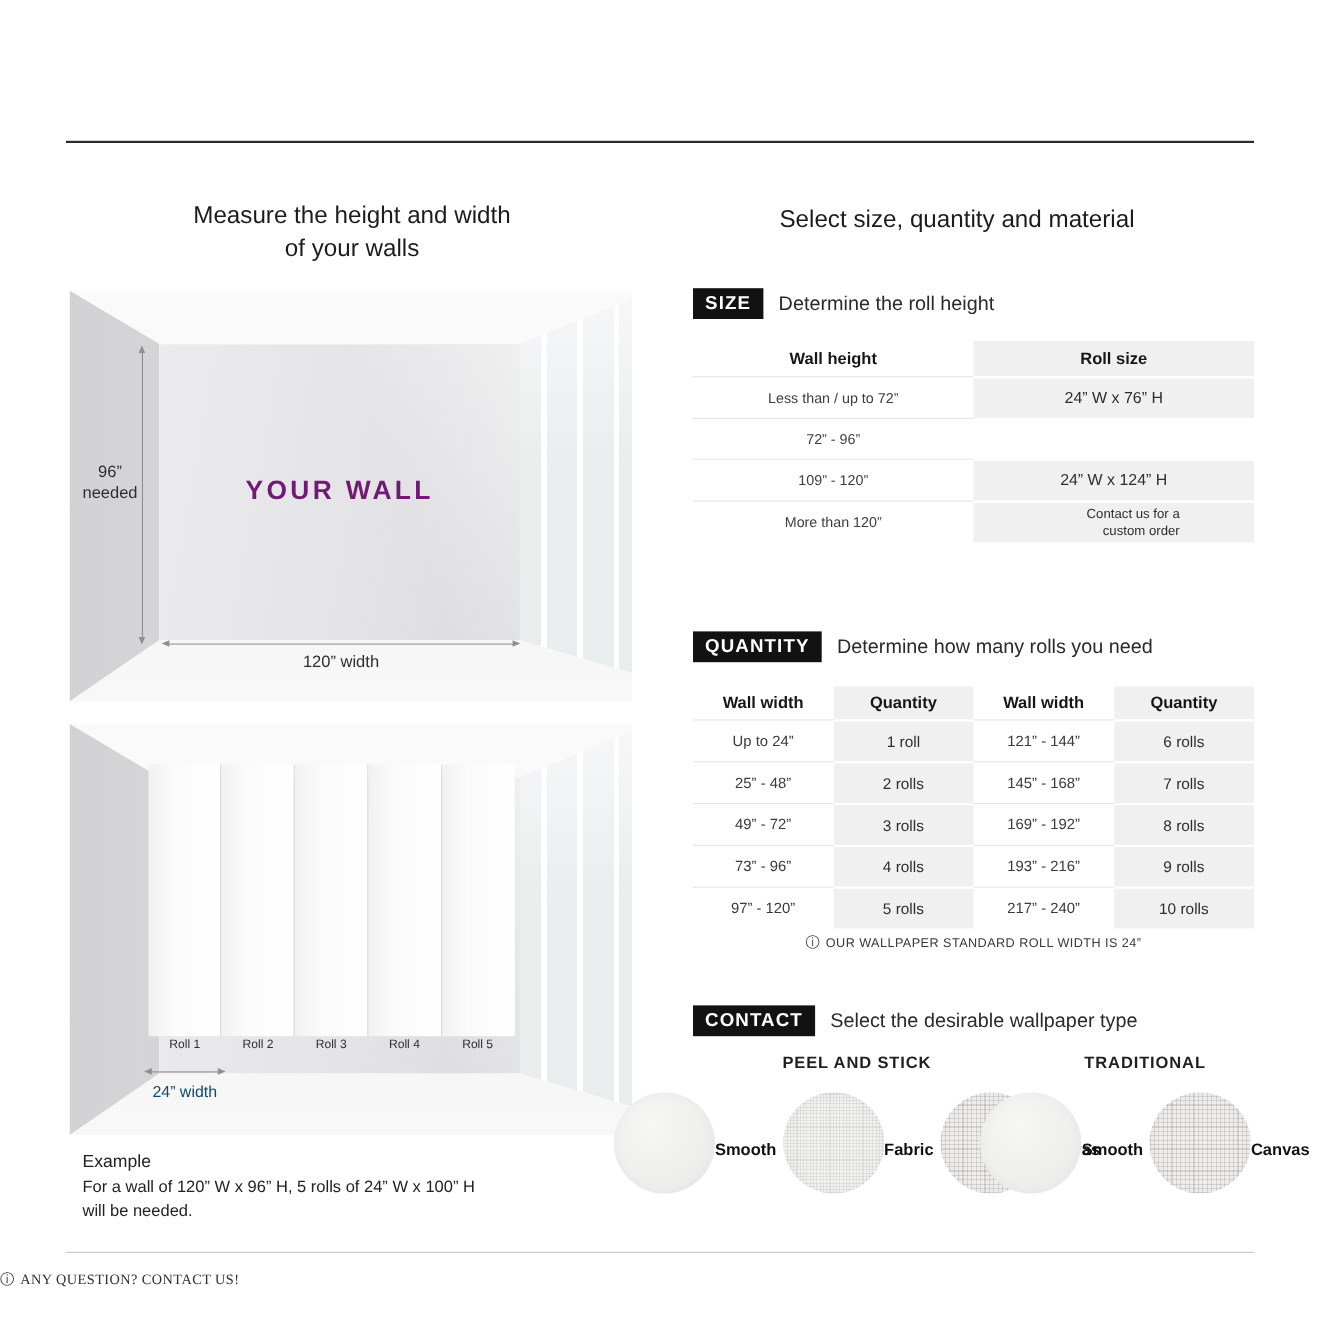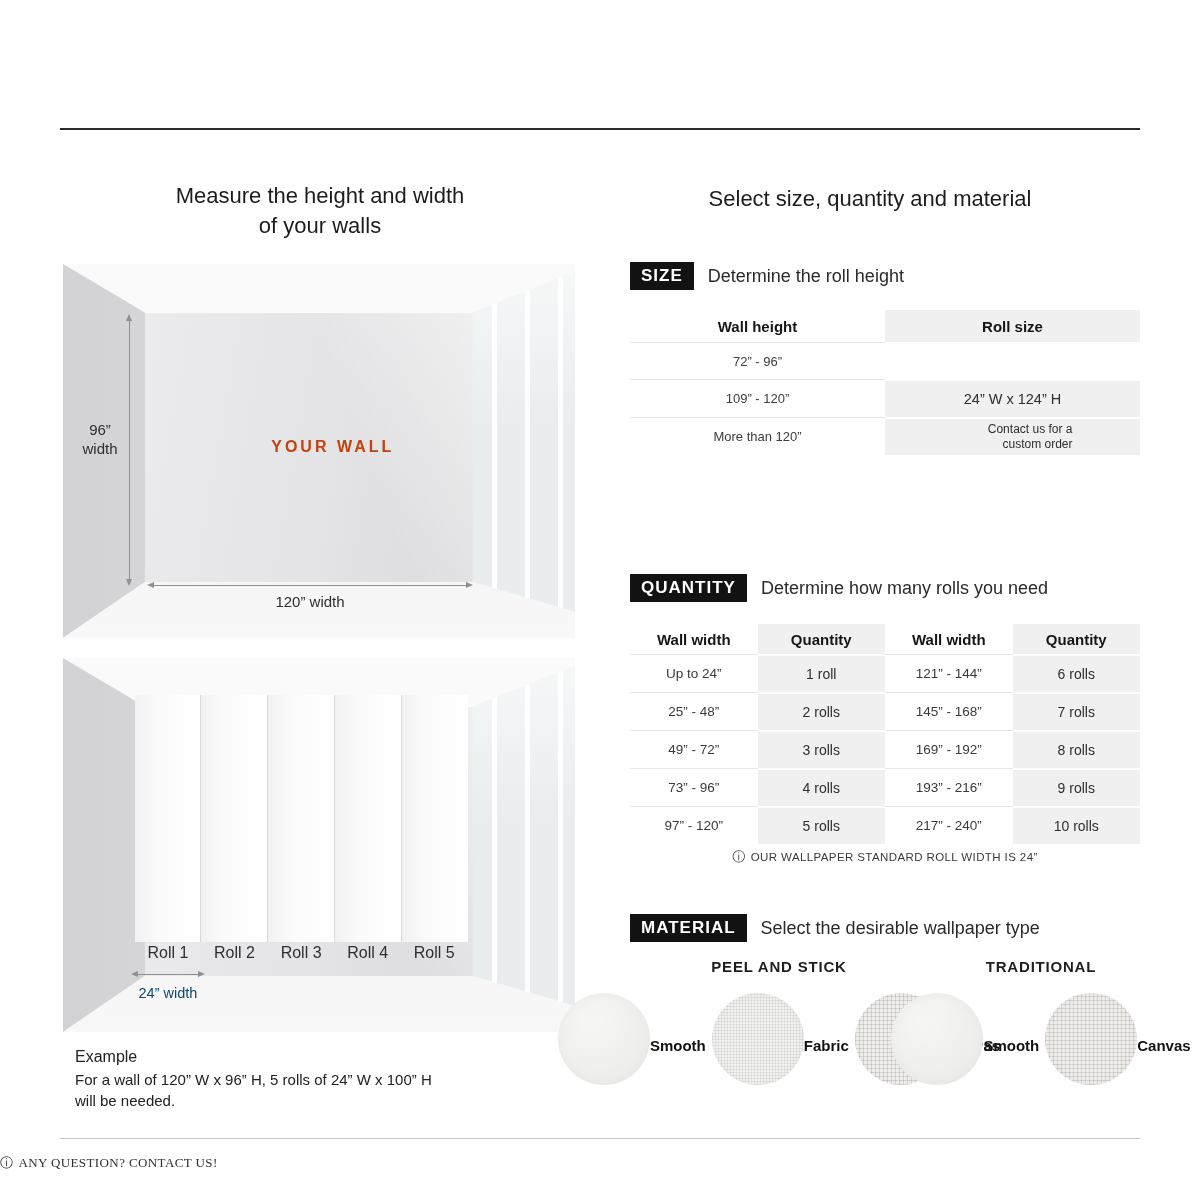--- a/index.html
+++ b/index.html
@@ -33,21 +33,21 @@
   .r-floor { position:absolute; inset:0;
              clip-path:polygon(0 100%, 16% 85%, 80% 85%, 100% 93%, 100% 100%);
              background:linear-gradient(to bottom, #ebebec, #f8f8f9); }
   .r-window { position:absolute; inset:0;
               clip-path:polygon(80% 13%, 100% 2%, 100% 93%, 80% 85%);
               background:
                 linear-gradient(to bottom, rgba(255,255,255,0.6), rgba(255,255,255,0) 45%),
                 repeating-linear-gradient(90deg, #ffffff 0 5px, #e9edee 5px 33px); }
   .wall-label { position:absolute; left:16%; top:13%; width:64%; height:72%;
                 display:flex; align-items:center; justify-content:center;
-                font-size:16px; font-weight:700; letter-spacing:3px; color:#c2410c;margin-left:24px; }
+                font-size:24px; font-weight:700; letter-spacing:3px; color:#701a75; }
 
   
   .dim-line { position:absolute; background:#8f8f8f; }
   .dim-line.vert { width:1px; }
   .dim-line.horiz { height:1px; }
   .dim-line.vert::before { content:""; position:absolute; top:-7px; left:-3px;
       border:3px solid transparent; border-bottom:7px solid #8f8f8f; }
   .dim-line.vert::after { content:""; position:absolute; bottom:-7px; left:-3px;
       border:3px solid transparent; border-top:7px solid #8f8f8f; }
   .dim-line.horiz::before { content:""; position:absolute; left:-7px; top:-3px;
@@ -60,21 +60,21 @@
   .dim-width { left:88px; top:321px; width:318px; }
   .width-label { position:absolute; left:88px; top:329px; width:318px; text-align:center;
                  font-size:15px; color:#2e2e2e; }
 
   
   .panels { position:absolute; left:14%; top:10%; width:65%; height:66%; display:flex; }
   .panel { flex:1; background:linear-gradient(to right, #f1f1f2 0%, #fbfbfc 35%, #ffffff 100%);
            border-right:1px solid #d9d9db; }
   .panel:last-child { border-right:none; }
   .roll-labels { position:absolute; left:14%; top:76.5%; width:65%; display:flex; }
-  .roll-label { flex:1; text-align:center; font-size:16px; color:#2e2e2e; }
+  .roll-label { flex:1; text-align:center; font-size:11px; color:#2e2e2e; }
   .dim-width2 { left:14%; top:84.5%; width:13%; }
   .width-label2 { position:absolute; left:6%; top:87.3%; width:29%; text-align:center;
                   font-size:14.5px; color:#0c4a6e; }
 
   
   .example { position:absolute; left:75px; top:1046px; font-size:15px; line-height:21px; color:#222; }
   .ex-title { font-size:16px; margin-bottom:2px; }
 
   
   .section-head { position:absolute; left:630px; display:flex; align-items:center; gap:14px; }
@@ -152,21 +152,21 @@
   <div class="room room1">
     <div class="r-ceiling"></div>
     <div class="r-backwall"></div>
     <div class="r-leftwall"></div>
     <div class="r-floor"></div>
     <div class="r-window"></div>
     <div class="wall-label">YOUR WALL</div>
     <div class="dim-line vert dim-height"></div>
     <div class="height-label">
       <div>96”</div>
-      <div>width</div>
+      <div>needed</div>
     </div>
     <div class="dim-line horiz dim-width"></div>
     <div class="width-label">120” width</div>
   </div>
 
   <div class="room room2">
     <div class="r-ceiling"></div>
     <div class="r-backwall"></div>
     <div class="r-leftwall"></div>
     <div class="r-floor"></div>
@@ -198,20 +198,24 @@
   <div class="section-head head-size">
     <span class="badge">SIZE</span>
     <span class="section-sub">Determine the roll height</span>
   </div>
   <div class="size-table">
     <div class="st-row st-head">
       <div class="st-cell left">Wall height</div>
       <div class="st-cell right">Roll size</div>
     </div>
     <div class="st-row st-body">
+      <div class="st-cell left">Less than / up to 72”</div>
+      <div class="st-cell right">24” W x 76” H</div>
+    </div>
+    <div class="st-row st-body">
       <div class="st-cell left">72” - 96”</div>
     </div>
     <div class="st-row st-body">
       <div class="st-cell left">109” - 120”</div>
       <div class="st-cell right">24” W x 124” H</div>
     </div>
     <div class="st-row st-body">
       <div class="st-cell left">More than 120”</div>
       <div class="st-cell right">
         <span class="narrow">Contact us for a custom order</span>
@@ -260,21 +264,21 @@
       <div class="qt-cell">217” - 240”</div>
       <div class="qt-cell shade">10 rolls</div>
     </div>
   </div>
 
   <div class="roll-note">
     <span class="info-glyph">ⓘ</span><span>OUR WALLPAPER STANDARD ROLL WIDTH IS 24”</span>
   </div>
 
   <div class="section-head head-material">
-    <span class="badge">MATERIAL</span>
+    <span class="badge">CONTACT</span>
     <span class="section-sub">Select the desirable wallpaper type</span>
   </div>
 
   <div class="material-row">
     <div class="mat-group ps">
       <div class="mat-title">PEEL AND STICK</div>
       <div class="mat-circles">
         <div class="mat-item">
           <div class="circle smooth"></div>
           <div class="mat-label">Smooth</div>

